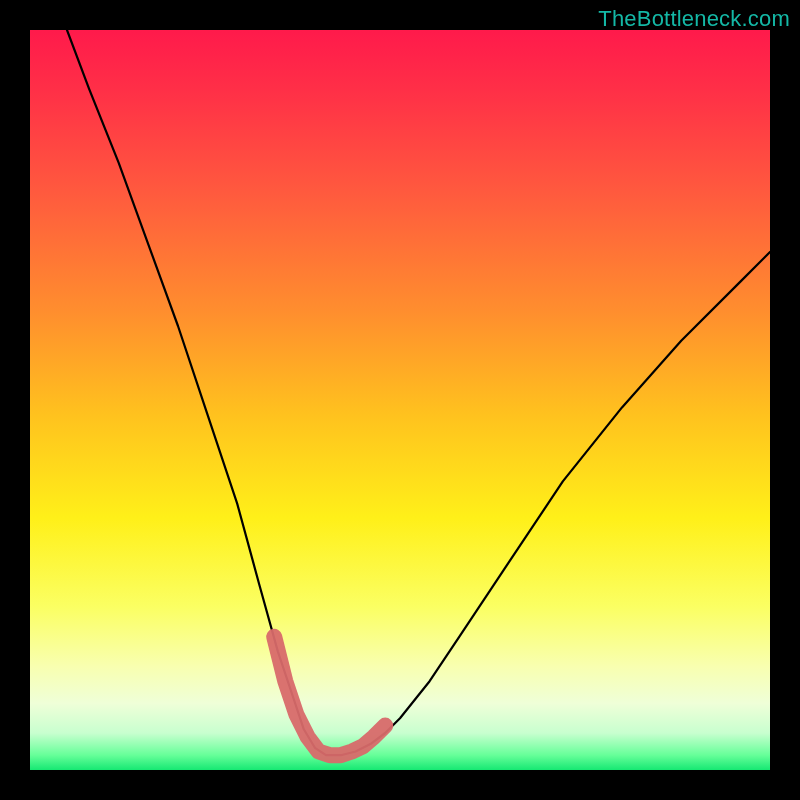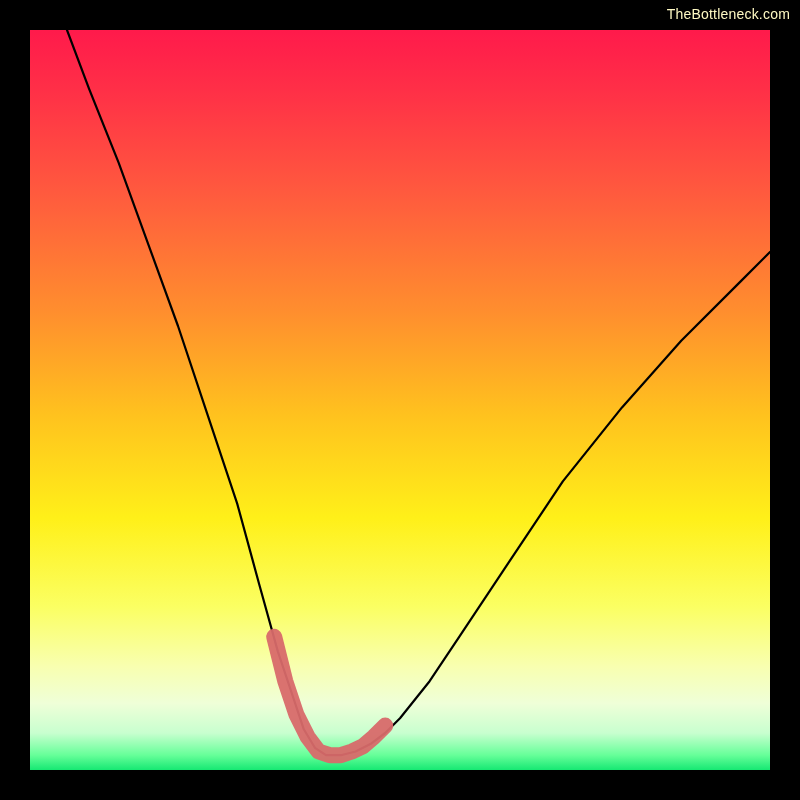--- a/index.html
+++ b/index.html
@@ -16,22 +16,22 @@
     left: 0;
     top: 0;
     width: 800px;
     height: 800px;
     background: #000;
   }
   .watermark {
     position: absolute;
     top: 6px;
     right: 10px;
-    color: #fef9c3;
-    font-size: 14px;
+    color: #14b8a6;
+    font-size: 22px;
     font-weight: 500;
     letter-spacing: 0.2px;
     z-index: 10;
   }
   .plot {
     position: absolute;
     left: 30px;
     top: 30px;
     width: 740px;
     height: 740px;

